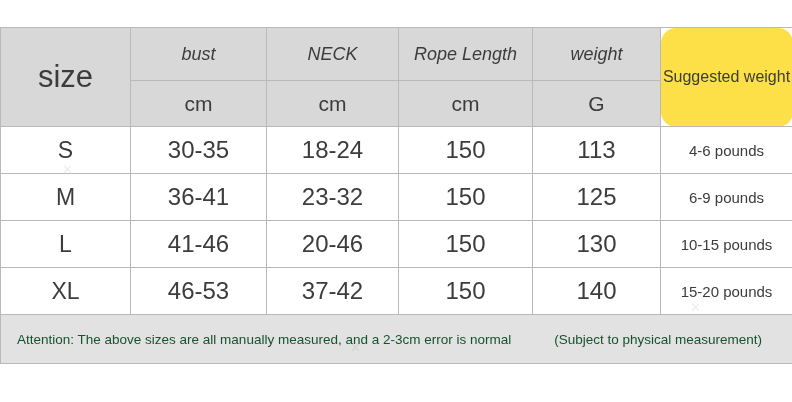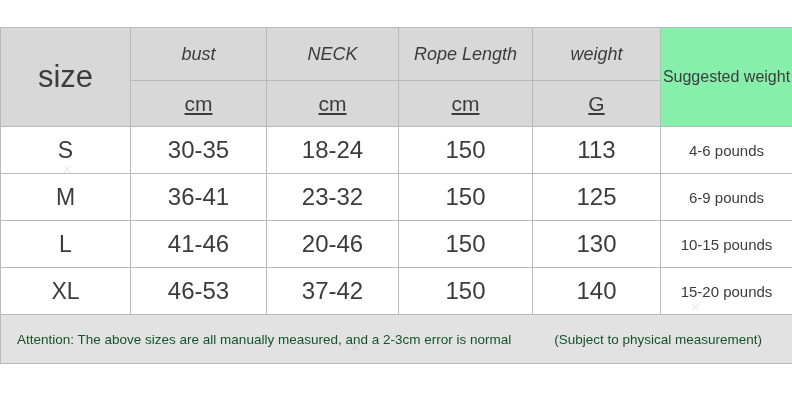--- a/index.html
+++ b/index.html
@@ -53,31 +53,31 @@
     font-size: 18px;
     color: #4a4a4a;
     font-style: italic;
   }
   .unit-cell {
     background: #d8d8d8;
     height: 45px;
     font-size: 21px;
     font-weight: bold;
     color: #3a3a3a;
-    text-decoration: underline;
   }
   .size-head {
     background: #d8d8d8;
     font-size: 31px;
     color: #3a3a3a;
   }
   .sugg-head {
-    background: #86efac;
+    background: #fde047;
     font-size: 16px;
     color: #4a4a4a;
+    border-radius: 15px;
   }
   .body-row td {
     height: 46px;
     background: #ffffff;
   }
   .cell-size {
     font-size: 23px;
     color: #3f3f3f;
   }
   .cell-val {

